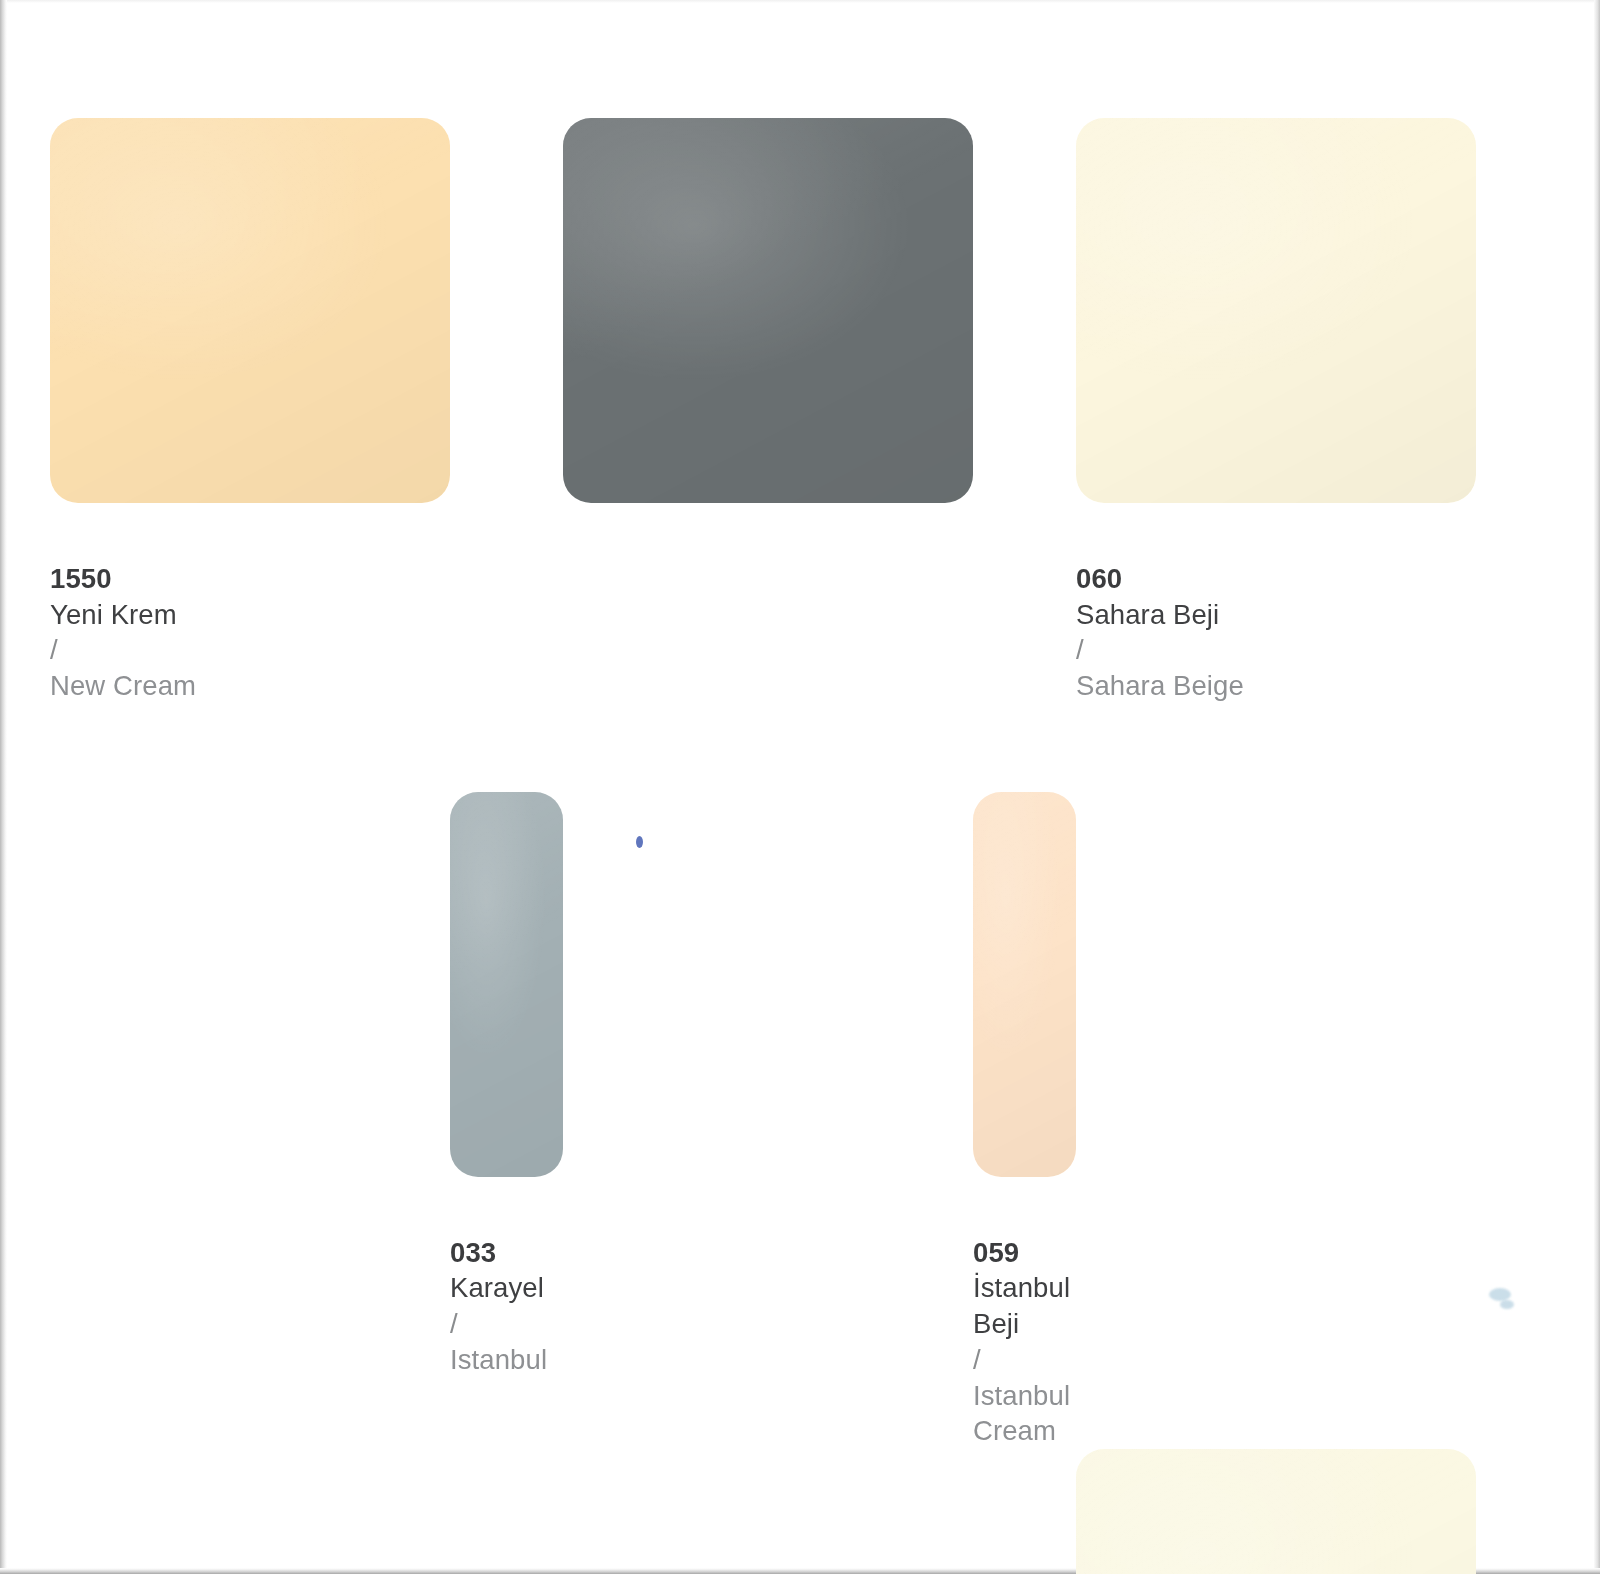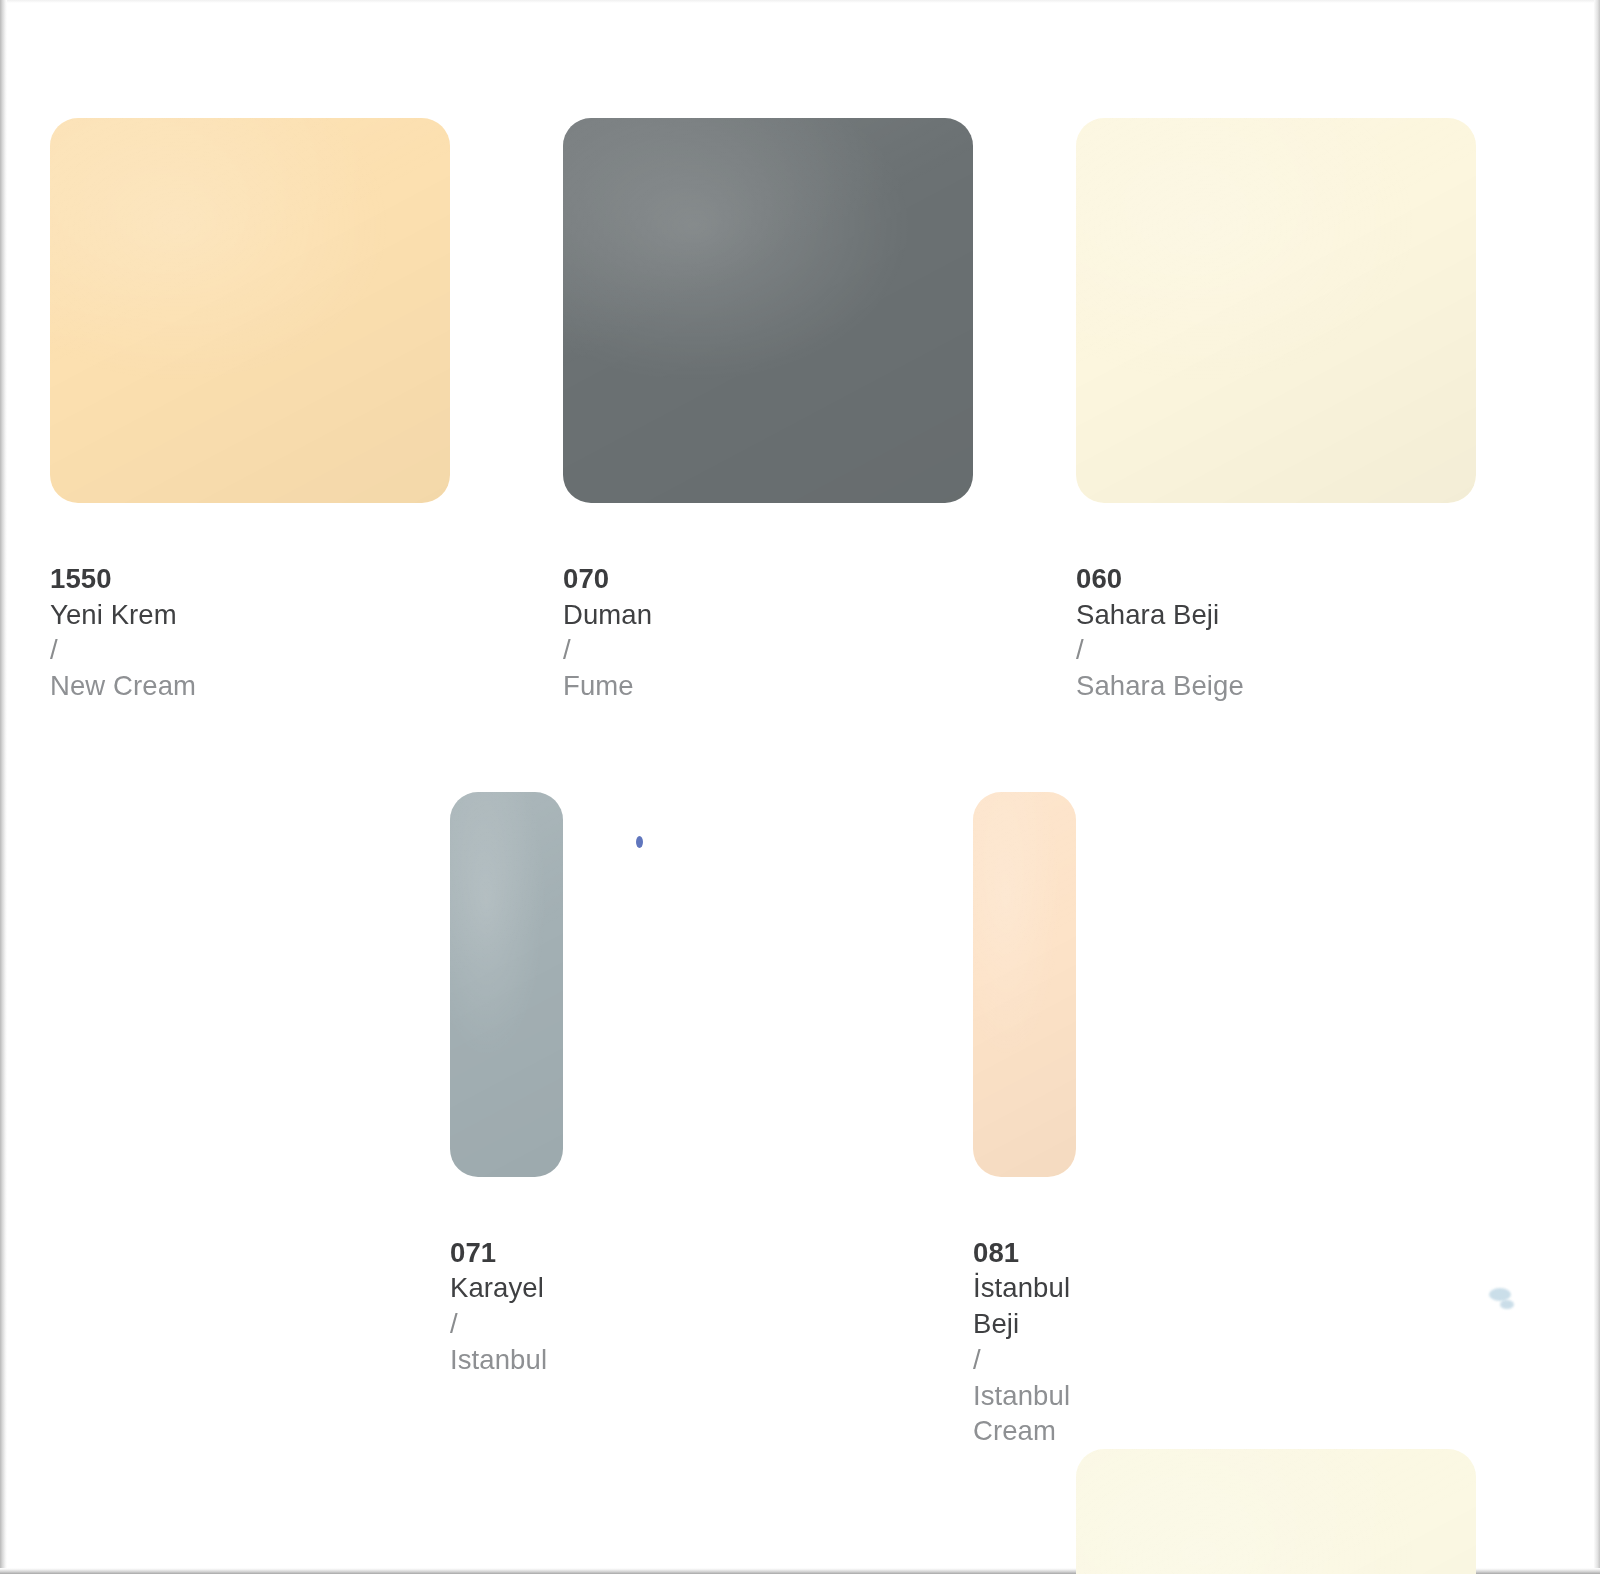--- a/index.html
+++ b/index.html
@@ -143,26 +143,20 @@
         <span class="sep">/</span>
         <span class="en">New Cream</span>
       </div>
     </div>
     <div class="cell-spacer"></div>
     <div class="cell">
       <div class="swatch" style="background-color: rgb(107, 113, 115);">
         <div class="sheen"></div>
         <div class="grain"></div>
       </div>
-      <div class="caption">
-        <span class="code">070</span>
-        <span class="tr">Duman</span>
-        <span class="sep">/</span>
-        <span class="en">Fume</span>
-      </div>
     </div>
     <div class="cell-spacer"></div>
     <div class="cell">
       <div class="swatch" style="background-color: rgb(252, 246, 222);">
         <div class="sheen"></div>
         <div class="grain"></div>
       </div>
       <div class="caption">
         <span class="code">060</span>
         <span class="tr">Sahara Beji</span>
@@ -177,34 +171,34 @@
     <div class="row-gap-1"></div>
     <div class="row-gap-1"></div>
 
     <div class="cell-spacer"></div>
     <div class="cell">
       <div class="swatch" style="background-color: rgb(163, 176, 180);">
         <div class="sheen"></div>
         <div class="grain"></div>
       </div>
       <div class="caption">
-        <span class="code">071</span>
+        <span class="code">033</span>
         <span class="tr">Karayel</span>
         <span class="sep">/</span>
         <span class="en">Istanbul</span>
       </div>
     </div>
     <div class="cell-spacer"></div>
     <div class="cell">
       <div class="swatch" style="background-color: rgb(253, 227, 200);">
         <div class="sheen"></div>
         <div class="grain"></div>
       </div>
       <div class="caption">
-        <span class="code">081</span>
+        <span class="code">059</span>
         <span class="tr">İstanbul Beji</span>
         <span class="sep">/</span>
         <span class="en">Istanbul Cream</span>
       </div>
     </div>
 
     <div class="row-gap-2"></div>
     <div class="row-gap-2"></div>
     <div class="row-gap-2"></div>
     <div class="row-gap-2"></div>

